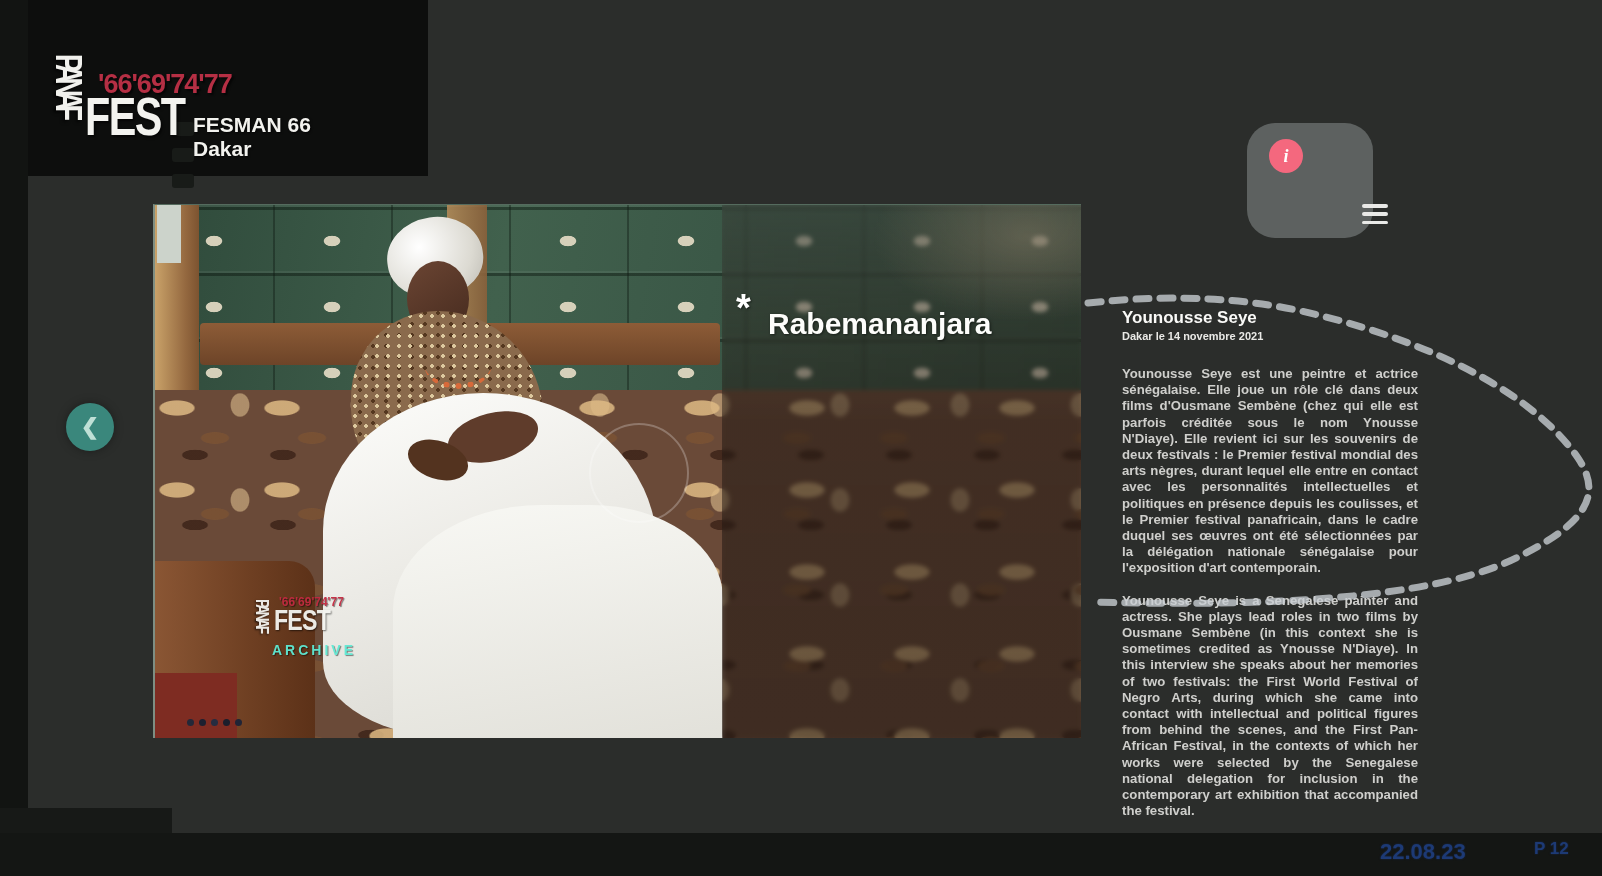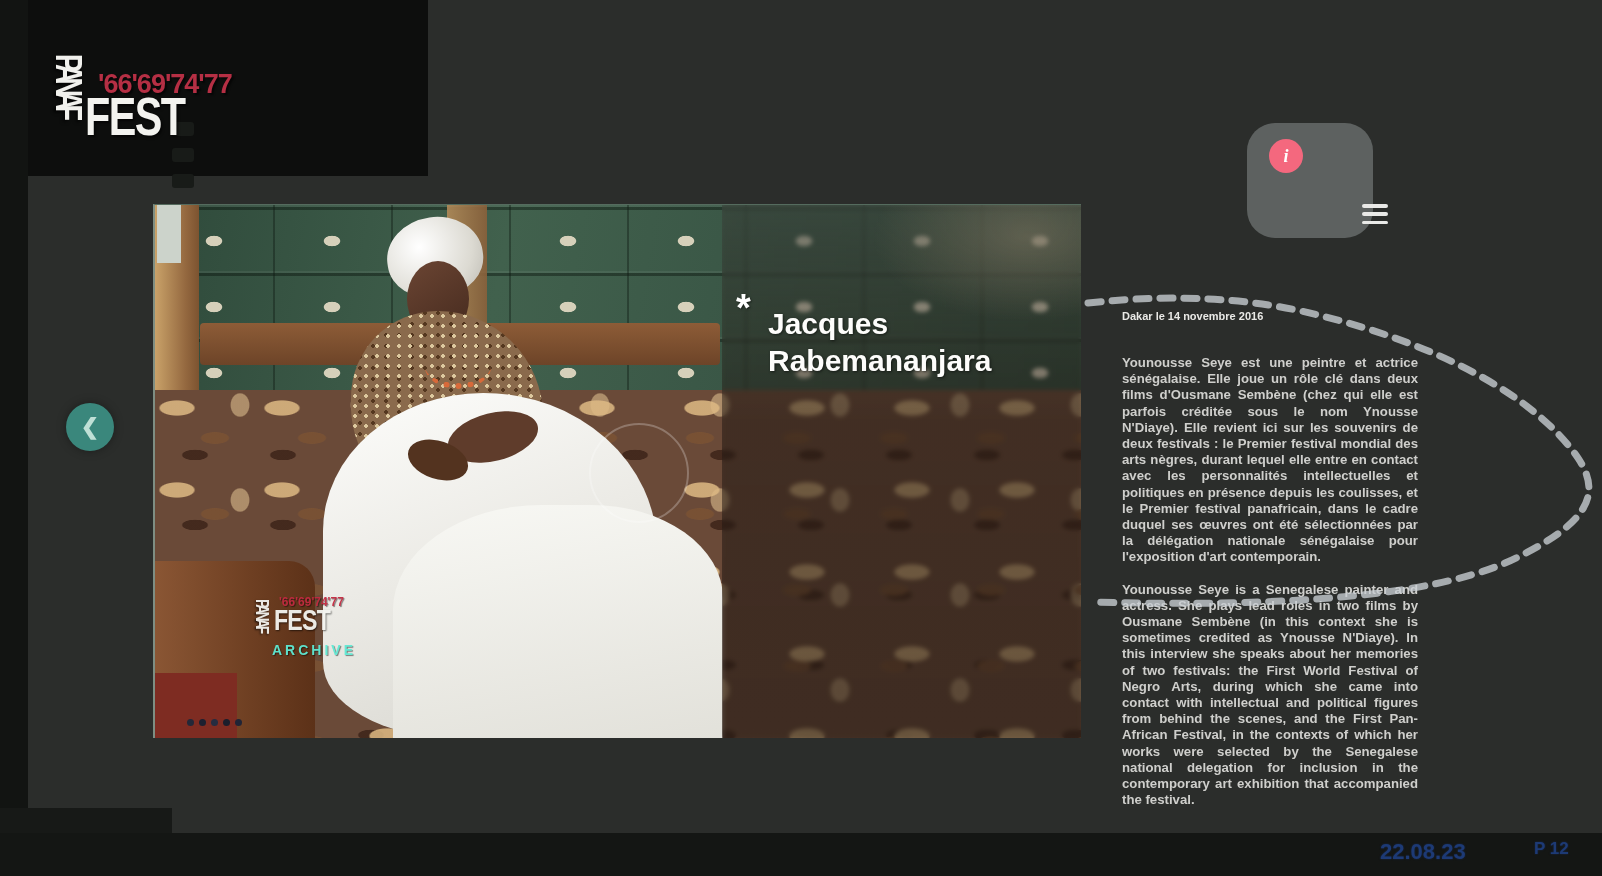--- a/index.html
+++ b/index.html
@@ -126,21 +126,21 @@
   .menu-btn{left:1362px;top:204px;width:26px;height:20px;z-index:6;cursor:pointer;
     display:flex;flex-direction:column;justify-content:space-between;}
   .menu-btn i{display:block;height:3.5px;background:#e9e9e7;border-radius:2px;}
 
   
   .sidebar{left:1122px;top:308px;width:296px;z-index:3;}
   .sb-title{font-size:17px;font-weight:bold;color:#fafaf8;margin:0;}
   .sb-date{font-size:11px;font-weight:bold;color:#e9e9e6;margin:2px 0 0 0;}
   .sb-p{font-size:13.2px;line-height:16.2px;font-weight:bold;color:#cfcfcc;
     text-align:justify;margin:0;}
-  .sb-p.fr{margin-top:33px;}
+  .sb-p.fr{margin-top:24px;}
   .sb-p.en{margin-top:16px;}
 
   
   .curve{left:0;top:0;width:1602px;height:876px;z-index:4;pointer-events:none;}
 
   
   .f-date{left:1380px;top:839px;font-size:22px;font-weight:bold;color:#1d3a75;z-index:5;
     text-shadow:0 0 2px rgba(30,60,130,.55);}
   .f-page{left:1534px;top:839px;font-size:17px;font-weight:bold;color:#1d3a75;z-index:5;
     text-shadow:0 0 2px rgba(30,60,130,.55);}
@@ -150,20 +150,21 @@
 
 <div class="abs block-topleft"></div>
 <div class="abs strip-left"></div>
 <div class="abs step-bottomleft"></div>
 <div class="abs bar-bottom"></div>
 
 <div class="abs logo">
   <div class="abs logo-vert">PANAF</div>
   <div class="abs logo-years">'66'69'74'77</div>
   <div class="abs logo-fest">FEST</div>
+  <div class="abs app-title">FESMAN 66 Dakar</div>
 </div>
 
 <div class="abs" style="left:172px;top:122px;z-index:1;">
   <div class="col-dash" style="margin-bottom:12px;"></div>
   <div class="col-dash" style="margin-bottom:12px;"></div>
   <div class="col-dash"></div>
 </div>
 
 <div class="abs video">
   <div class="cabinets"></div>
@@ -188,21 +189,20 @@
     <span style="background:#232838;"></span>
       <span style="background:#1c2030;"></span>
     <span style="background:#262c40;"></span>
       <span style="background:#1a1e2c;"></span>
     <span style="background:#202436;"></span>
   </div>
 
   <div class="voverlay">
     <div class="ov-ast">*</div>
     <div class="ov-name">
-      <div>Jacques</div>
       <div>Rabemananjara</div>
     </div>
   </div>
 
   <div class="wmark">
     <div class="wm-vert">PANAF</div>
     <div class="wm-years">'66'69'74'77</div>
     <div class="wm-fest">FEST</div>
     <div class="wm-archive">ARCHIVE</div>
   </div>
@@ -217,21 +217,22 @@
     <span>i</span>
   </div>
 </div>
 <div class="abs menu-btn">
   <i></i>
     <i></i>
     <i></i>
 </div>
 
 <div class="abs sidebar">
-  <div class="sb-date">Dakar le 14 novembre 2016</div>
+  <h2 class="sb-title">Younousse Seye</h2>
+  <div class="sb-date">Dakar le 14 novembre 2021</div>
   <p class="sb-p fr">Younousse Seye est une peintre et actrice sénégalaise. Elle joue un rôle clé dans deux films d'Ousmane Sembène (chez qui elle est parfois créditée sous le nom Ynousse N'Diaye). Elle revient ici sur les souvenirs de deux festivals : le Premier festival mondial des arts nègres, durant lequel elle entre en contact avec les personnalités intellectuelles et politiques en présence depuis les coulisses, et le Premier festival panafricain, dans le cadre duquel ses œuvres ont été sélectionnées par la délégation nationale sénégalaise pour l'exposition d'art contemporain.</p>
   <p class="sb-p en">Younousse Seye is a Senegalese painter and actress. She plays lead roles in two films by Ousmane Sembène (in this context she is sometimes credited as Ynousse N'Diaye). In this interview she speaks about her memories of two festivals: the First World Festival of Negro Arts, during which she came into contact with intellectual and political figures from behind the scenes, and the First Pan-African Festival, in the contexts of which her works were selected by the Senegalese national delegation for inclusion in the contemporary art exhibition that accompanied the festival.</p>
 </div>
 
 <svg class="abs curve" viewBox="0 0 1602 876">
   <path d="M1088 303 C1180 293 1255 299 1318 315 C1432 343 1533 393 1578 458
            C1602 494 1588 522 1520 556 C1448 594 1300 608 1092 602" fill="none" stroke="#c9ced3" stroke-width="7" stroke-dasharray="13 11" stroke-linecap="round" opacity="0.78"></path>
 </svg>
 
 <div class="abs f-date">22.08.23</div>

